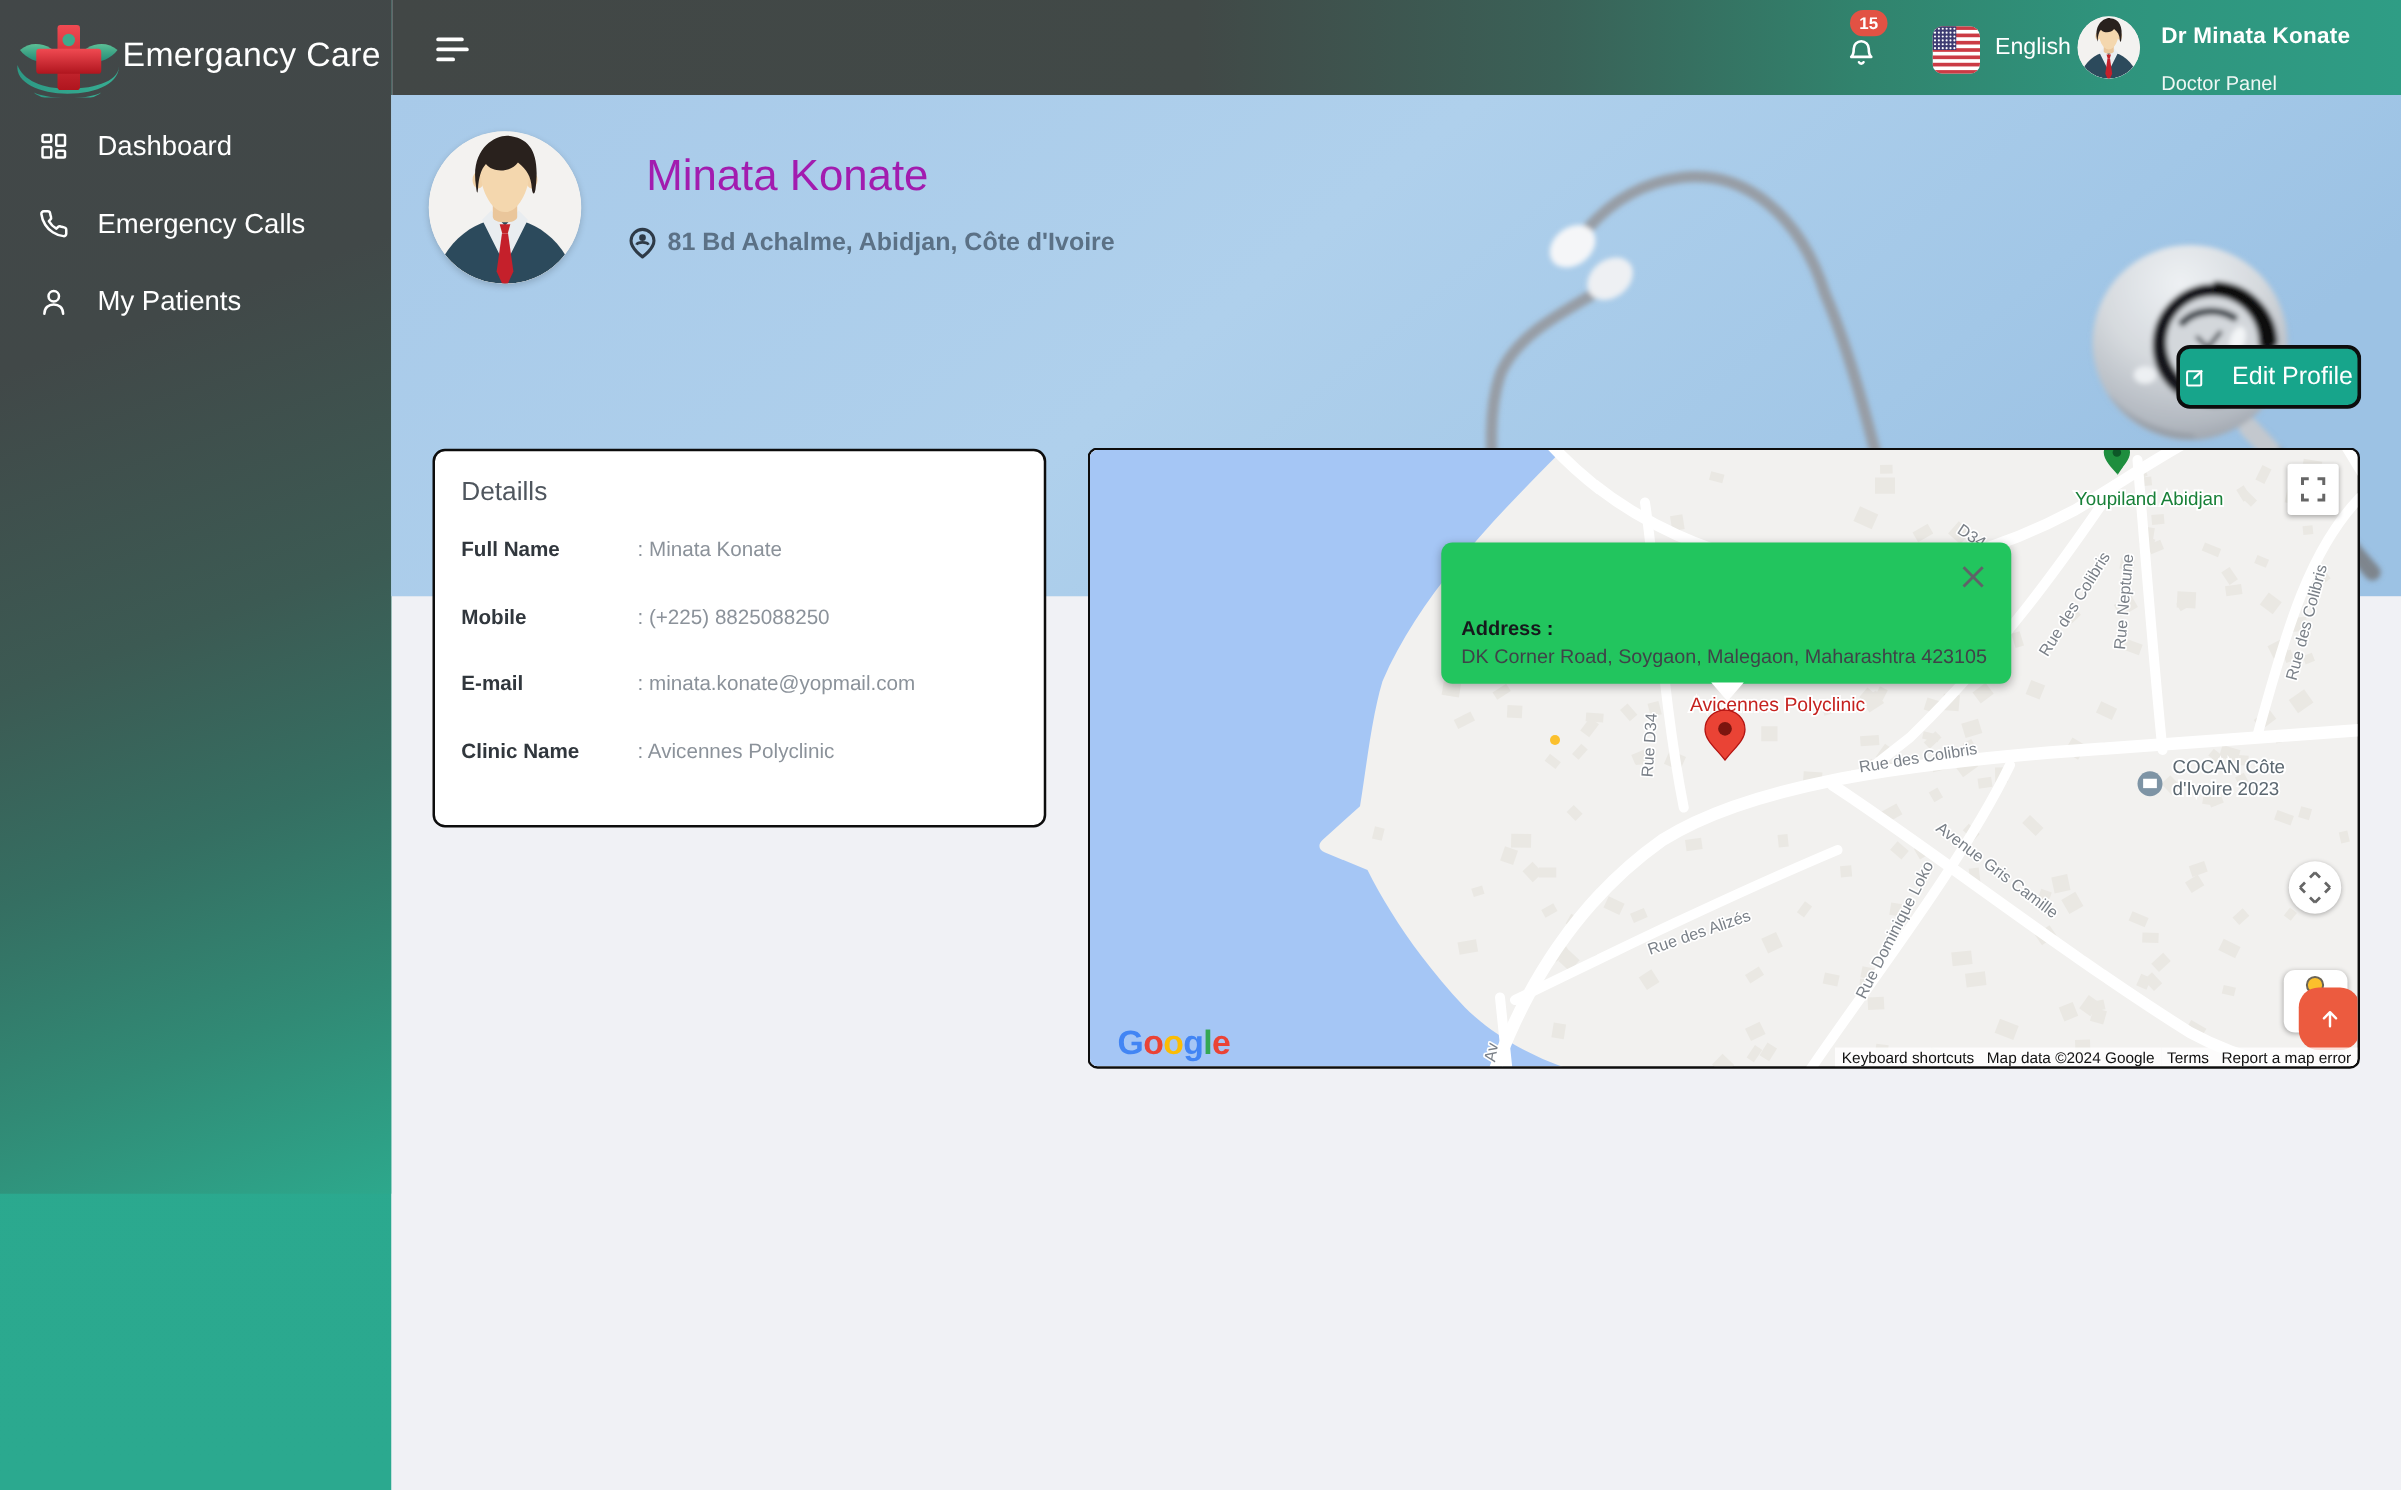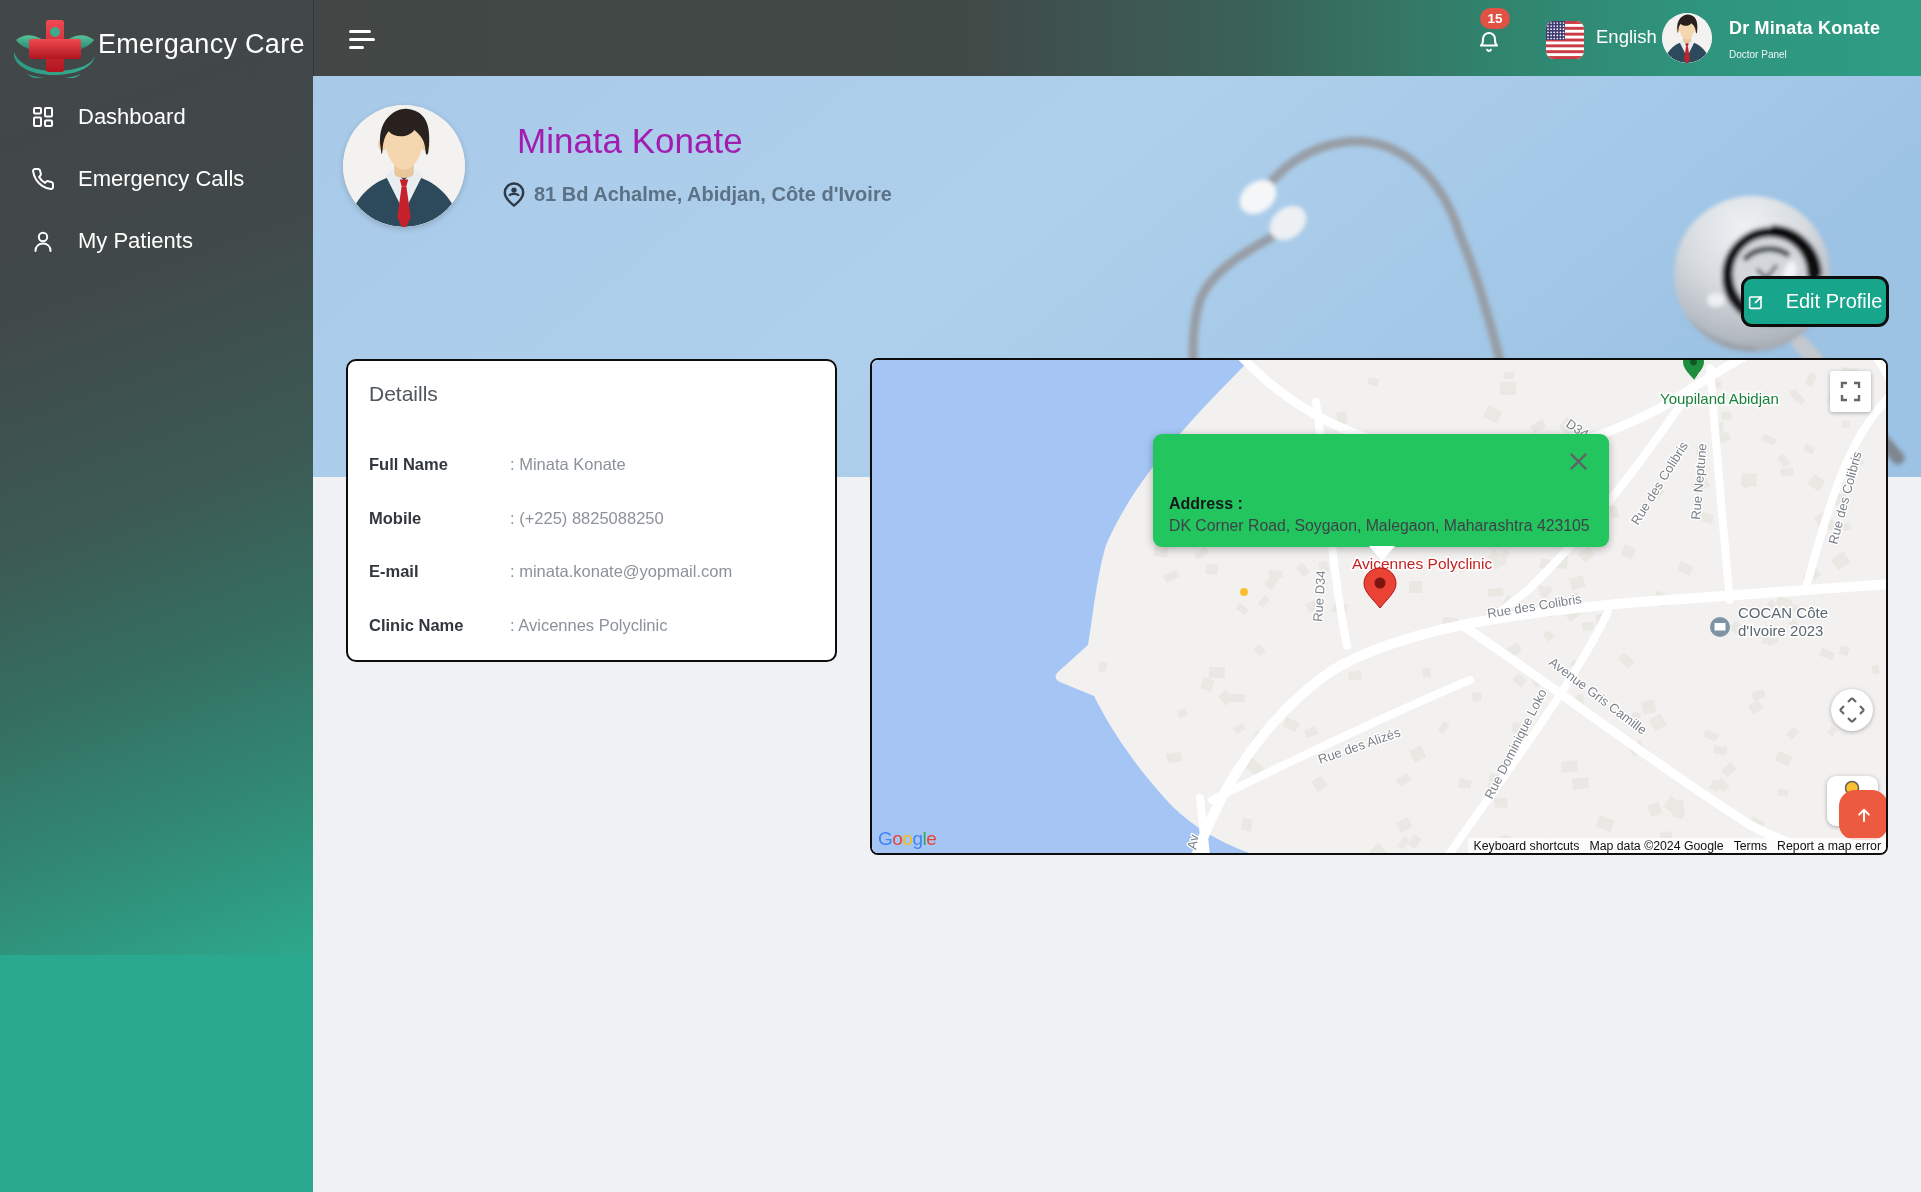--- a/index.html
+++ b/index.html
@@ -2,48 +2,48 @@
 <html><head><meta charset="utf-8"><title>Doctor Profile</title>
 <style>
 *{margin:0;padding:0;box-sizing:border-box}
 body{width:1921px;height:1192px;font-family:"Liberation Sans",sans-serif;background:#f0f1f5;overflow:hidden;position:relative}
 
 #hdr{position:absolute;left:313px;top:0;width:1608px;height:76px;background:linear-gradient(90deg,#424746 0%,#414947 40%,#3a6157 58%,#31836d 73%,#2f947d 86%,#2f9d85 100%);border-left:1px solid #30363a}
 #burger div{height:3px;background:#fff;border-radius:2px}
 #bell-badge{position:absolute;left:1166px;top:8px;min-width:30px;height:21px;padding:0 6px;background:#e25244;border-radius:11px;color:#fff;font-size:13.5px;font-weight:bold;text-align:center;line-height:21px}
 #hname{position:absolute;left:1415px;top:18px;color:#fff}
 #hname .n{font-size:18px;font-weight:bold;letter-spacing:.2px}
-#hname .p{font-size:10px;margin-top:10px;color:#eef7f4}
+#hname .p{font-size:16px;margin-top:20px;color:#eef7f4}
 
 #side{position:absolute;left:0;top:0;width:313px;height:1192px;background:linear-gradient(180deg,#2aa88d 0%,#2ba98f 100%)}
 #sidegrad{position:absolute;left:0;top:0;width:313px;height:955px;background:linear-gradient(160deg,#424748 0%,#414848 28%,#3c5a53 52%,#356f62 68%,#318a75 84%,#2da88c 100%)}
 .mitem{position:absolute;left:31px;color:#fff;font-size:22px;display:flex;align-items:center;gap:23px}
 
 #hero{position:absolute;left:313px;top:76px;width:1608px;height:401px;background:#aacbe8;overflow:hidden}
 #hero-av{position:absolute;left:30px;top:29px;width:122px;height:122px;border-radius:50%;background:#f3f2f0;box-shadow:0 2px 6px rgba(0,0,0,.18);overflow:hidden}
 #hname2{position:absolute;left:204px;top:45px;font-size:35px;color:#a21caf}
 #hloc{position:absolute;left:190px;top:104px;color:#5b7186;font-size:20px;font-weight:bold;display:flex;align-items:center;gap:9px}
 #editbtn{position:absolute;left:1428px;top:200px;width:148px;height:51px;background:#17a58b;border:3px solid #0d0d0d;border-radius:11px;color:#fff;font-size:20px;display:flex;align-items:center;justify-content:center;gap:22px}
 
 #card{position:absolute;left:346px;top:359px;width:491px;height:303px;background:#fff;border:2px solid #0d0d0d;border-radius:10px;padding:21px}
-#card h3{font-size:21px;color:#4f565e;font-weight:normal;margin-bottom:49px}
+#card h3{font-size:21px;color:#4f565e;font-weight:normal;margin-bottom:25px}
 .drow{margin-bottom:34.5px;font-size:16.5px}
 .drow .lb{display:inline-block;width:141px;font-weight:bold;color:#31373d}
 .drow .vl{color:#8b929a}
 
 #map{position:absolute;left:870px;top:358px;width:1018px;height:497px;border:2px solid #0d0d0d;border-radius:8px;background:#f2f1ef;overflow:hidden}
 #info{position:absolute;left:281px;top:74px;width:456px;height:113px;background:#22c55e;border-radius:9px;box-shadow:0 2px 8px rgba(0,0,0,.3)}
 #info:after{content:"";position:absolute;left:216px;bottom:-14px;border-left:13px solid transparent;border-right:13px solid transparent;border-top:15px solid #fff}
 #info .ttl{position:absolute;left:16px;top:61px;font-size:16px;font-weight:bold;color:#16191c}
 #info .adr{position:absolute;left:16px;top:83px;font-size:15.8px;color:#3f4348}
 #info .x{position:absolute;right:19px;top:16px;width:23px;height:23px}
 .mapctl{position:absolute;background:#fff;box-shadow:0 1px 4px rgba(0,0,0,.3)}
 #attr{position:absolute;right:0;bottom:0;height:15px;font-size:12.3px;color:#111;display:flex;}
 #attr span{background:rgba(255,255,255,.8);padding:1px 5px;white-space:nowrap}
-#glogo{position:absolute;left:6px;bottom:3px;font-size:19px;font-weight:normal;letter-spacing:-0.5px}
+#glogo{position:absolute;left:22px;bottom:3px;font-size:27px;font-weight:bold;letter-spacing:-0.5px}
 #upbtn{position:absolute;left:967px;top:430px;width:49px;height:50px;background:#ec5b3f;border-radius:16px;color:#fff;display:flex;align-items:center;justify-content:center}
 </style></head>
 <body>
 
 <header id="hdr">
   <div id="burger" style="position:absolute;left:35px;top:30px;width:32px">
     <div style="width:22px"></div>
       <div style="width:26px;margin-top:5px"></div>
       <div style="width:15px;margin-top:5px"></div>
   </div>

